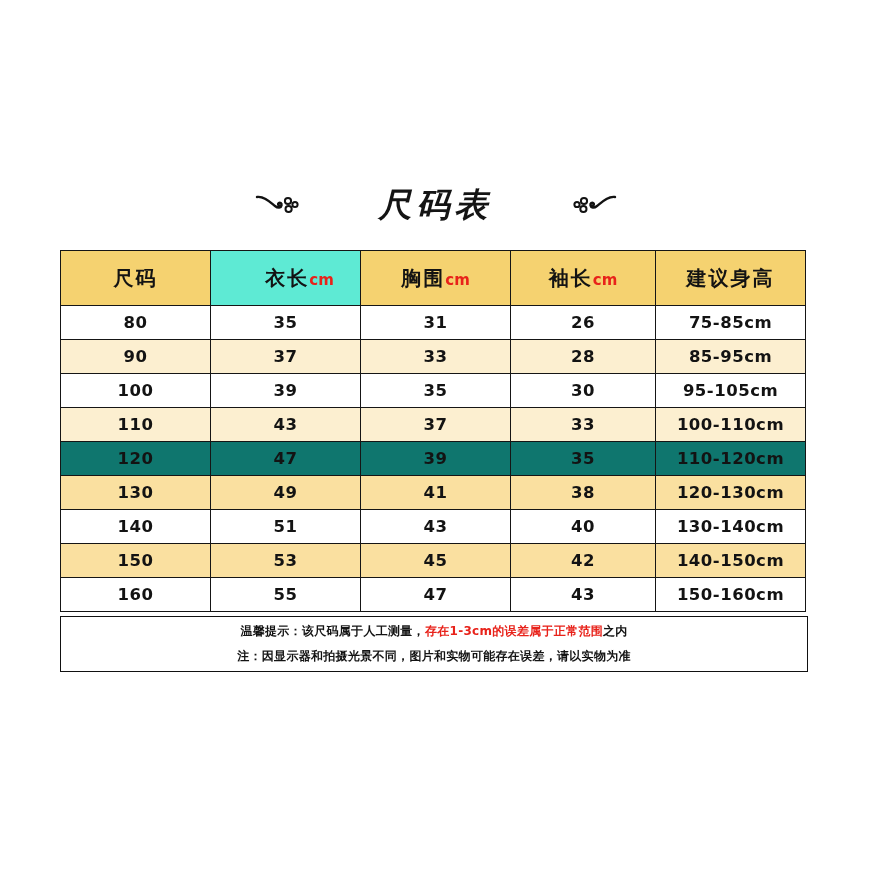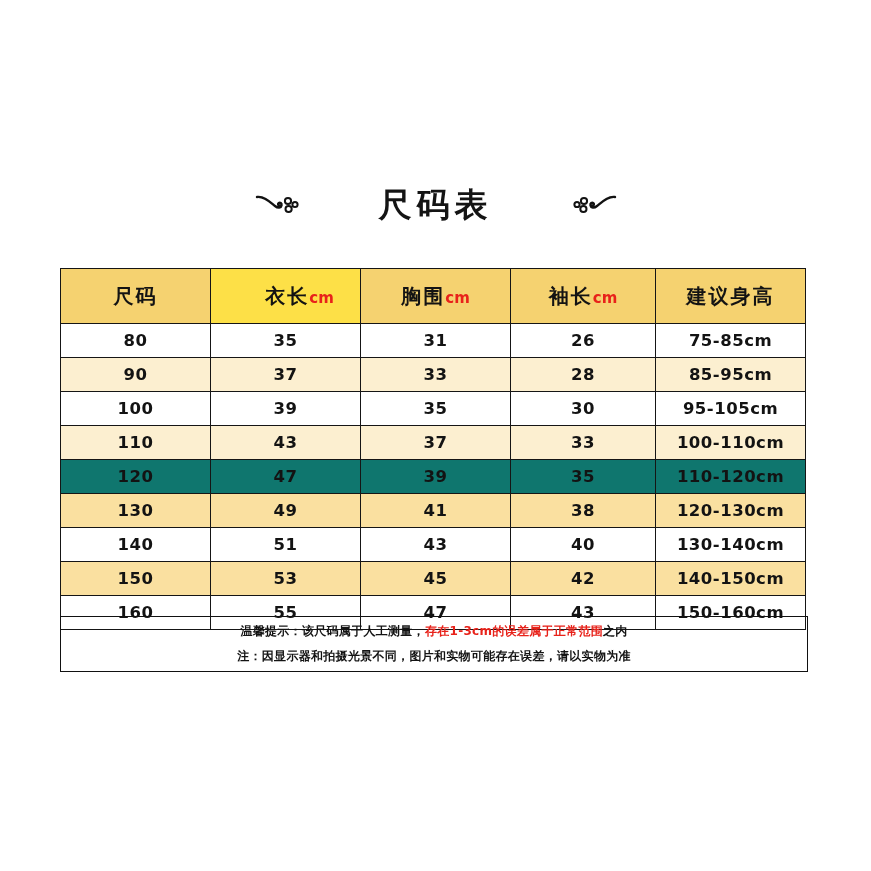--- a/index.html
+++ b/index.html
@@ -28,20 +28,21 @@
   
   .title-row {
     position: absolute;
     left: 0;
     top: 178px;
     width: 871px;
     height: 52px;
     display: flex;
     align-items: center;
     justify-content: center;
+    font-style: italic;
   }
   .title-text {
     font-size: 33px;
     font-weight: bold;
     color: #141414;
     letter-spacing: 5px;
     line-height: 1;
     white-space: nowrap;
     padding: 0 78px;
   }
@@ -51,21 +52,21 @@
     flex: 0 0 auto;
     display: block;
   }
   .flourish svg { display: block; }
   .flourish-right { transform: scaleX(-1); }
 
   
   .size-table {
     position: absolute;
     left: 60px;
-    top: 268px;
+    top: 250px;
     width: 745px;
     border-collapse: collapse;
     table-layout: fixed;
   }
   .size-table col.c-size   { width: 150px; }
   .size-table col.c-len    { width: 150px; }
   .size-table col.c-chest  { width: 150px; }
   .size-table col.c-sleeve { width: 145px; }
   .size-table col.c-height { width: 150px; }
 
@@ -150,21 +151,21 @@
     <colgroup>
       <col class="c-size">
         <col class="c-len">
         <col class="c-chest">
         <col class="c-sleeve">
         <col class="c-height">
     </colgroup>
     <thead>
       <tr>
         <th style="background: rgb(245, 210, 112);"><span>尺码</span><span class="unit-cm"></span></th>
-        <th style="background: #fde047; padding-left: 28px;"><span>衣长</span><span class="unit-cm">cm</span></th>
+        <th style="background: #5eead4; padding-left: 28px;"><span>衣长</span><span class="unit-cm">cm</span></th>
         <th style="background: rgb(245, 210, 112);"><span>胸围</span><span class="unit-cm">cm</span></th>
         <th style="background: rgb(245, 210, 112);"><span>袖长</span><span class="unit-cm">cm</span></th>
         <th style="background: rgb(245, 210, 112);"><span>建议身高</span><span class="unit-cm"></span></th>
       </tr>
     </thead>
     <tbody id="table-body">
         <tr style="background: rgb(255, 255, 255);">
           <td>80</td>
           <td>35</td>
           <td>31</td>

